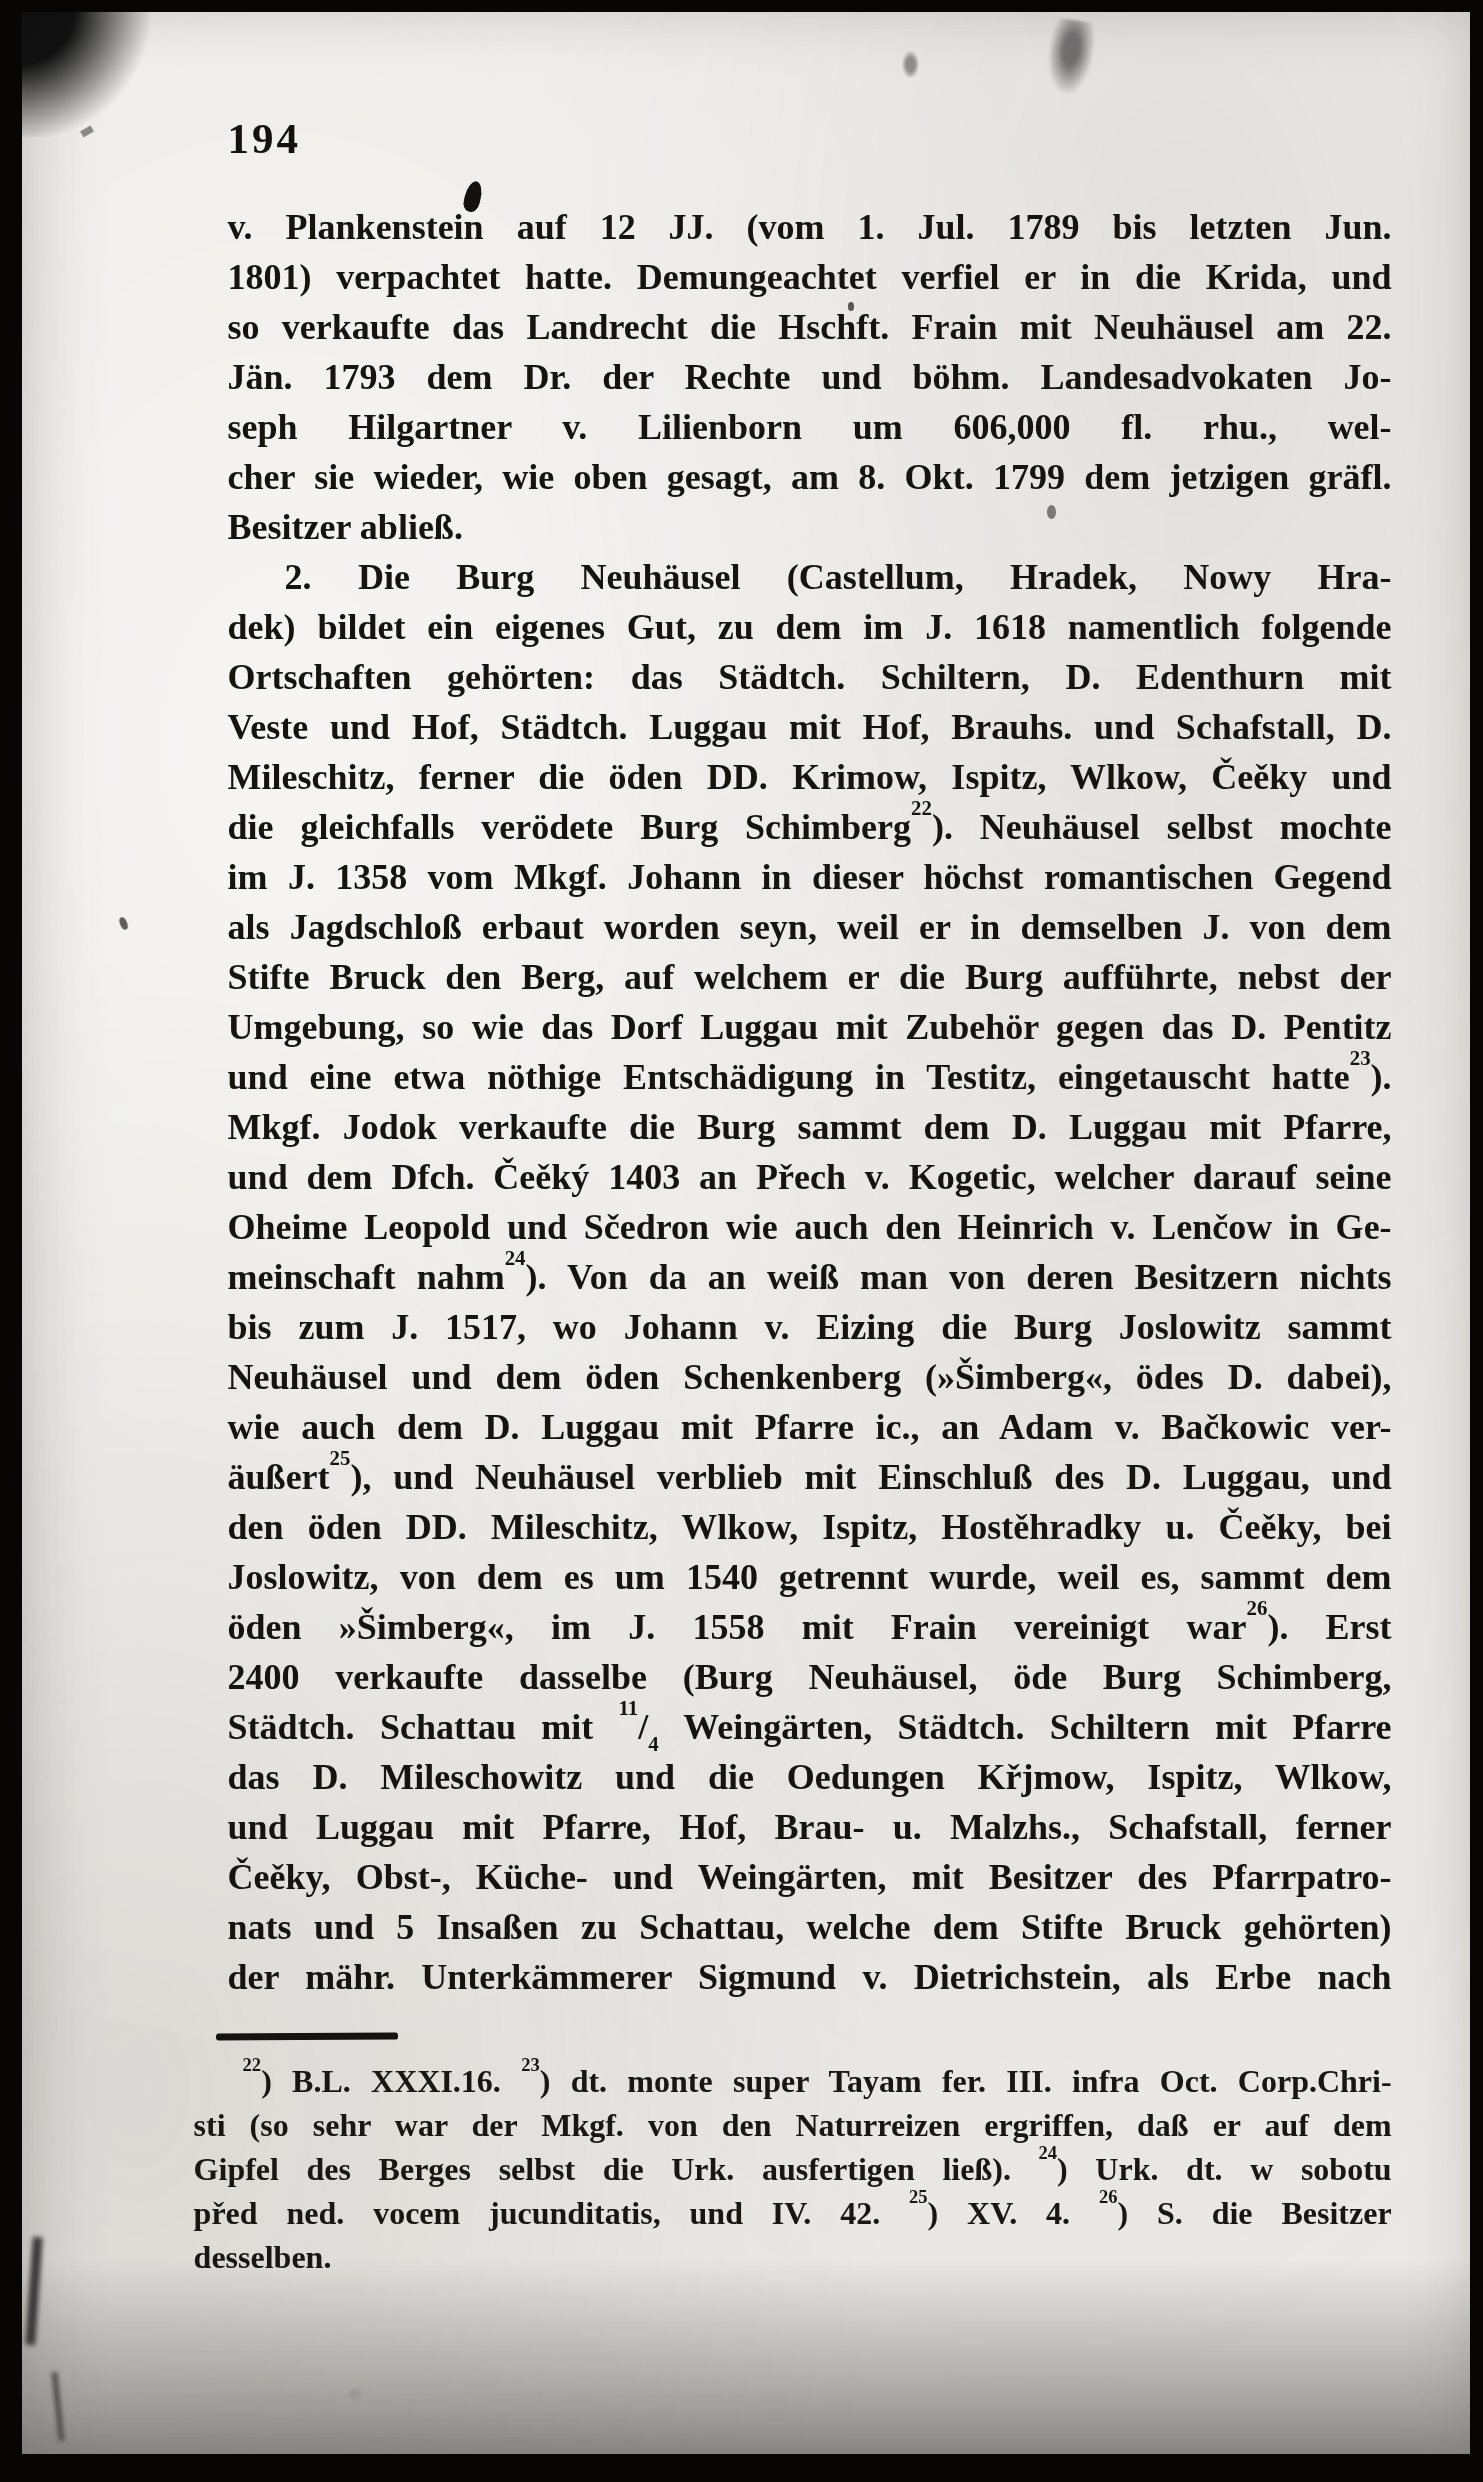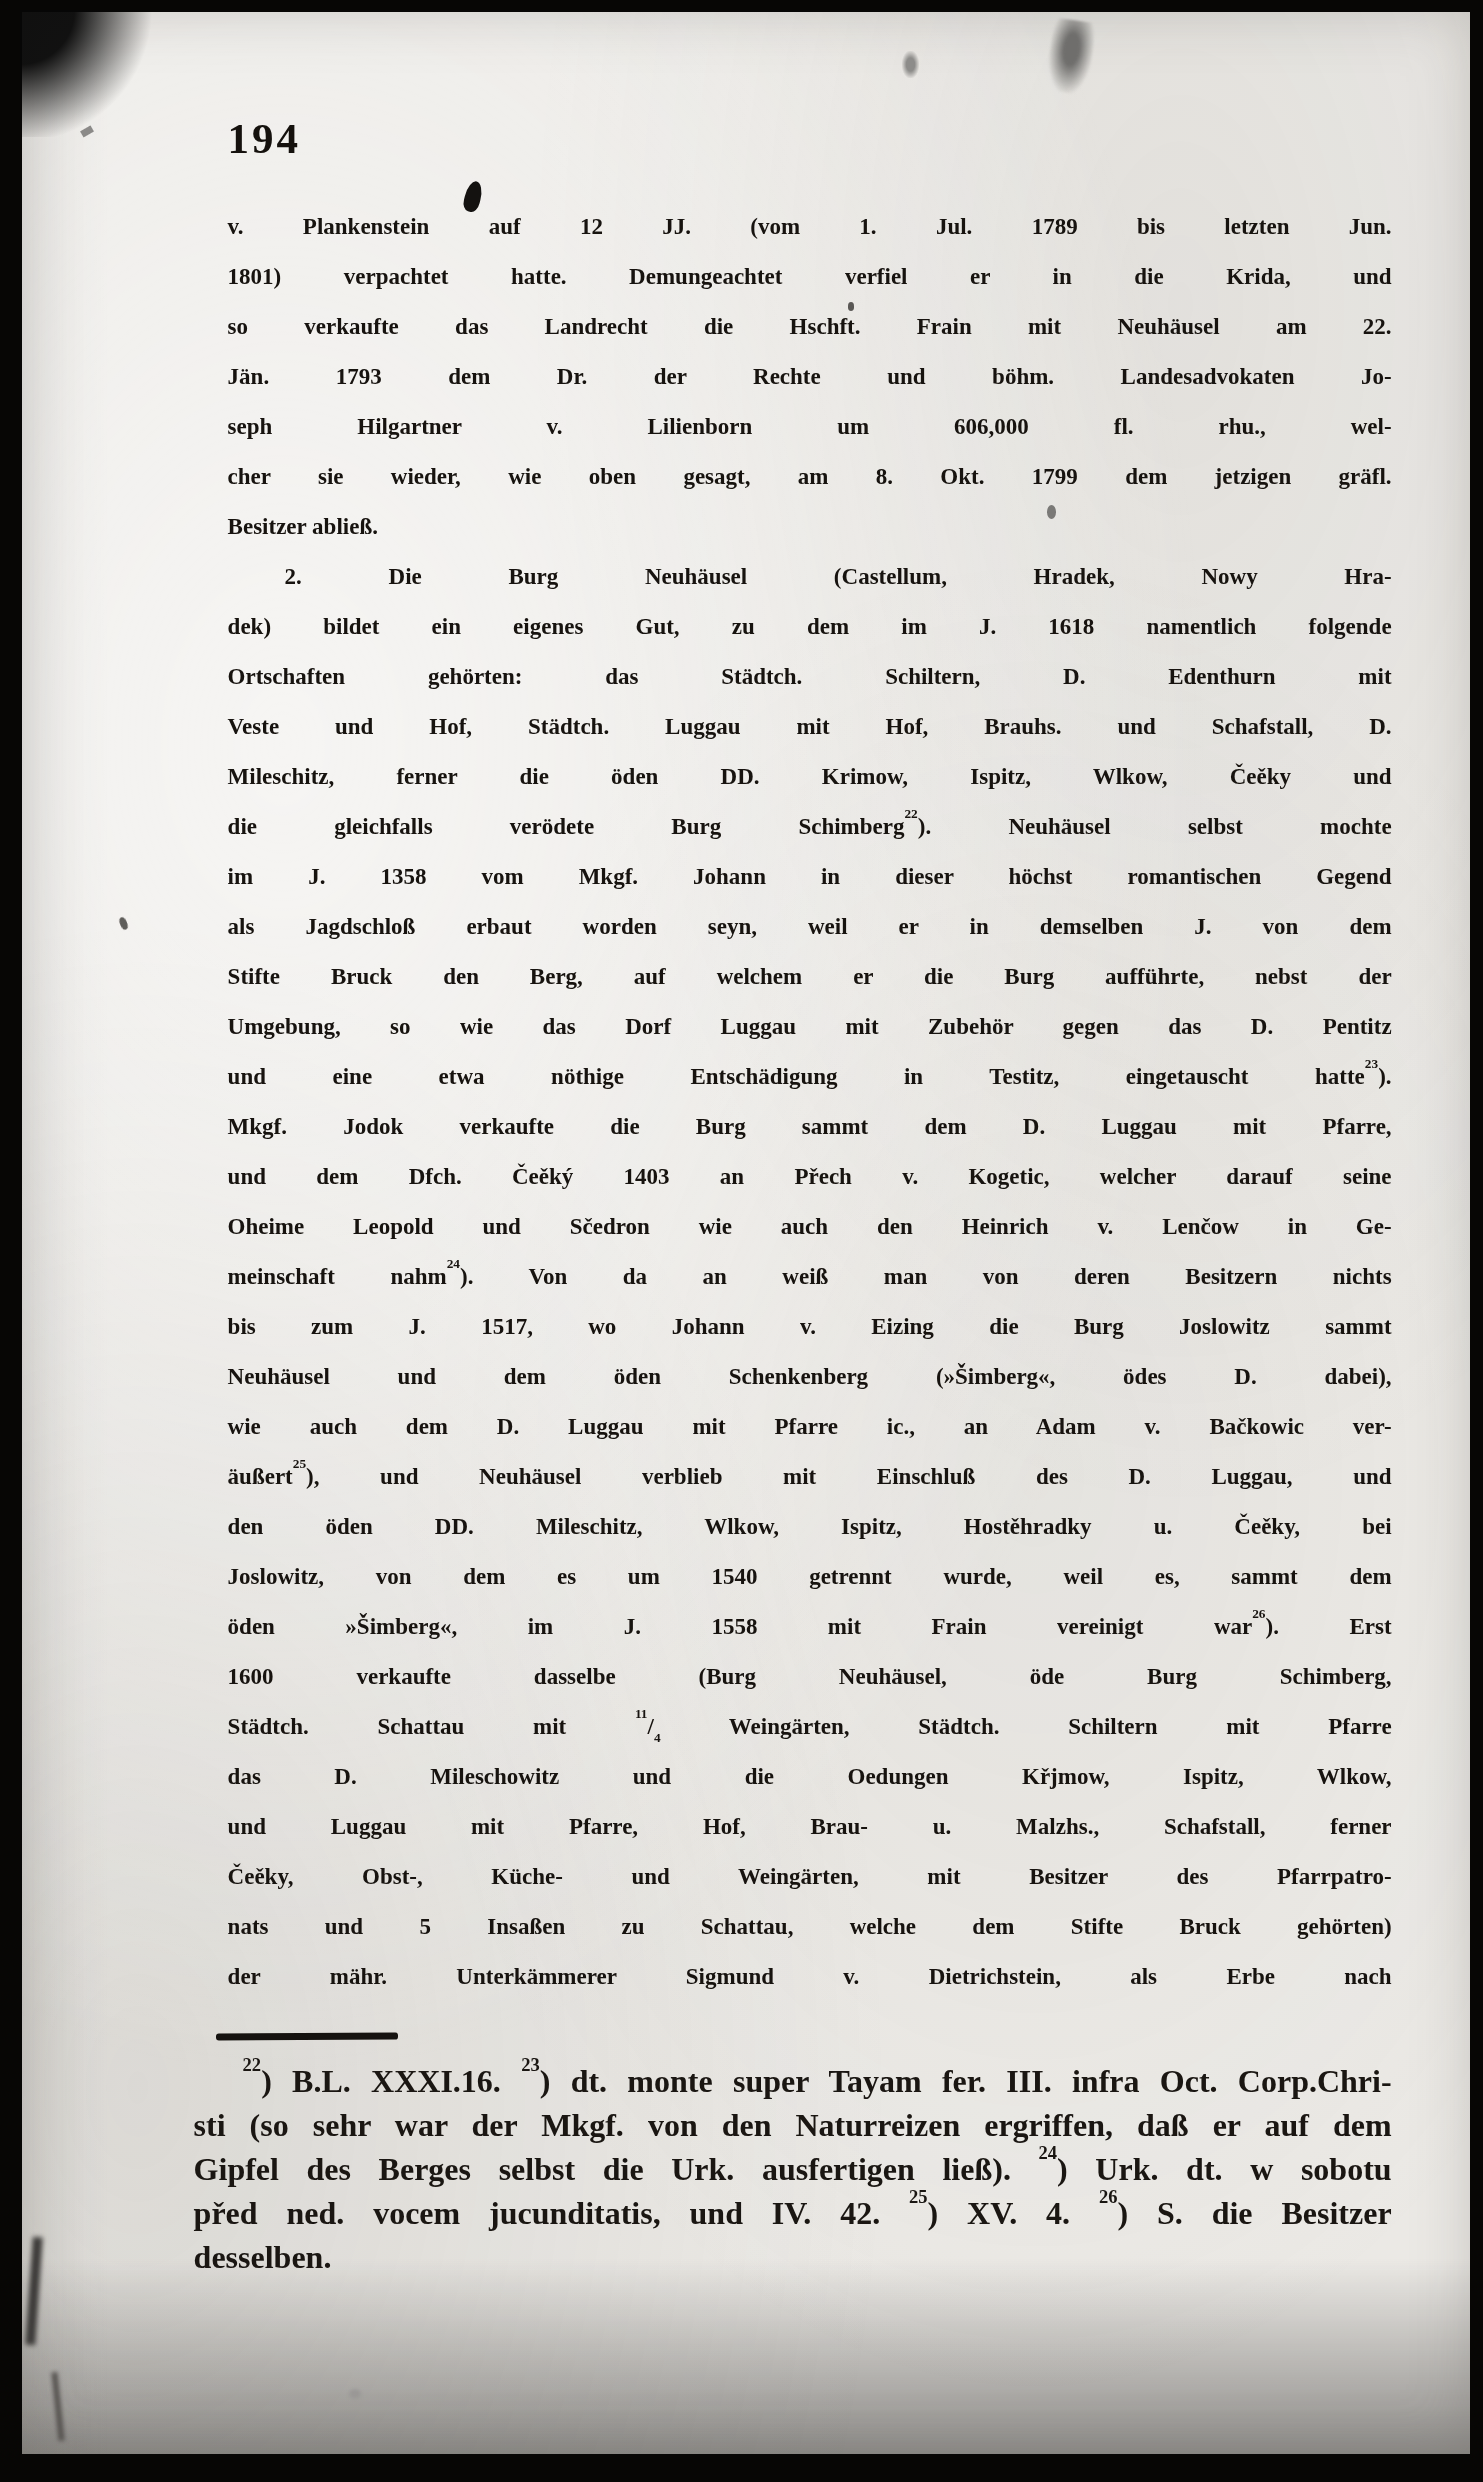--- a/index.html
+++ b/index.html
@@ -13,21 +13,21 @@
       radial-gradient(ellipse at 8% 85%, rgba(120,118,112,.14), rgba(120,118,112,0) 40%),
       linear-gradient(90deg, rgba(105,102,98,.10), rgba(0,0,0,0) 6%),
       linear-gradient(180deg, rgba(0,0,0,0) 92%, rgba(30,28,26,.45) 100%),
       #ebe9e5;
     box-shadow: inset 0 0 59px rgba(90,88,84,.25);}
   .corner-blob{position:absolute;left:-2px;top:-2px;width:147px;height:127px;
     background:radial-gradient(circle at 0% 0%, rgba(6,6,6,.95) 28%, rgba(6,6,6,0) 68%);}
   .pagenum{position:absolute;left:206px;top:102px;font-size:43px;font-weight:700;color:#15110d;
     letter-spacing:2.9px;}
   .text-block{position:absolute;left:206px;top:190px;width:1164px;color:#17130f;}
-  .line{height:50px;line-height:50px;font-size:23px;font-weight:700;white-space:normal;}
+  .line{height:50px;line-height:50px;font-size:36px;font-weight:700;white-space:normal;}
   .j{text-align:justify;text-align-last:justify;}
   .end{text-align:center;text-align-last:left;}
   .ind{text-indent:57px;}
   .find{text-indent:49px;}
   sup{font-size:.58em;line-height:0;position:relative;top:-.5em;}
   sub{font-size:.58em;line-height:0;position:relative;top:.18em;}
   .fn-rule{position:absolute;left:194px;top:2021px;width:182px;height:6.9px;background:#15120f;
     border-radius:2.9px;transform:rotate(-.3deg);}
   .footnotes{position:absolute;left:172px;top:2047px;width:1198px;color:#1a1612;}
   .fline{height:44px;line-height:44px;font-size:32px;font-weight:700;}
@@ -75,21 +75,21 @@
         <div class="line j">und dem Dfch. Čeěký 1403 an Přech v. Kogetic, welcher darauf seine</div>
         <div class="line j">Oheime Leopold und Sčedron wie auch den Heinrich v. Lenčow in Ge-</div>
         <div class="line j">meinschaft nahm<sup>24</sup>). Von da an weiß man von deren Besitzern nichts</div>
         <div class="line j">bis zum J. 1517, wo Johann v. Eizing die Burg Joslowitz sammt</div>
         <div class="line j">Neuhäusel und dem öden Schenkenberg (»Šimberg«, ödes D. dabei),</div>
         <div class="line j">wie auch dem D. Luggau mit Pfarre ic., an Adam v. Bačkowic ver-</div>
         <div class="line j">äußert<sup>25</sup>), und Neuhäusel verblieb mit Einschluß des D. Luggau, und</div>
         <div class="line j">den öden DD. Mileschitz, Wlkow, Ispitz, Hostěhradky u. Čeěky, bei</div>
         <div class="line j">Joslowitz, von dem es um 1540 getrennt wurde, weil es, sammt dem</div>
         <div class="line j">öden »Šimberg«, im J. 1558 mit Frain vereinigt war<sup>26</sup>). Erst</div>
-        <div class="line j">1600 verkaufte dasselbe (Burg Neuhäusel, öde Burg Schimberg,</div>
+        <div class="line j">2400 verkaufte dasselbe (Burg Neuhäusel, öde Burg Schimberg,</div>
         <div class="line j">Städtch. Schattau mit <sup>11</sup>/<sub>4</sub> Weingärten, Städtch. Schiltern mit Pfarre</div>
         <div class="line j">das D. Mileschowitz und die Oedungen Křjmow, Ispitz, Wlkow,</div>
         <div class="line j">und Luggau mit Pfarre, Hof, Brau- u. Malzhs., Schafstall, ferner</div>
         <div class="line j">Čeěky, Obst-, Küche- und Weingärten, mit Besitzer des Pfarrpatro-</div>
         <div class="line j">nats und 5 Insaßen zu Schattau, welche dem Stifte Bruck gehörten)</div>
         <div class="line j">der mähr. Unterkämmerer Sigmund v. Dietrichstein, als Erbe nach</div>
       </div>
 
     <div class="fn-rule"></div>
 

